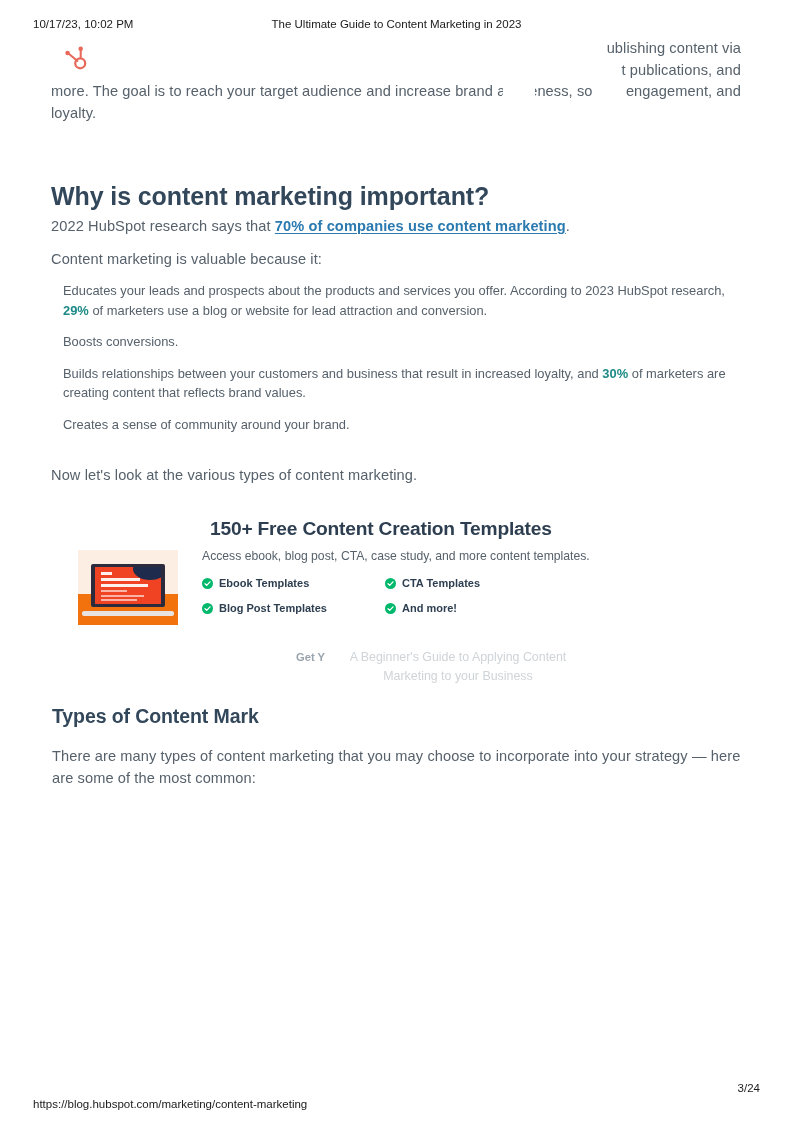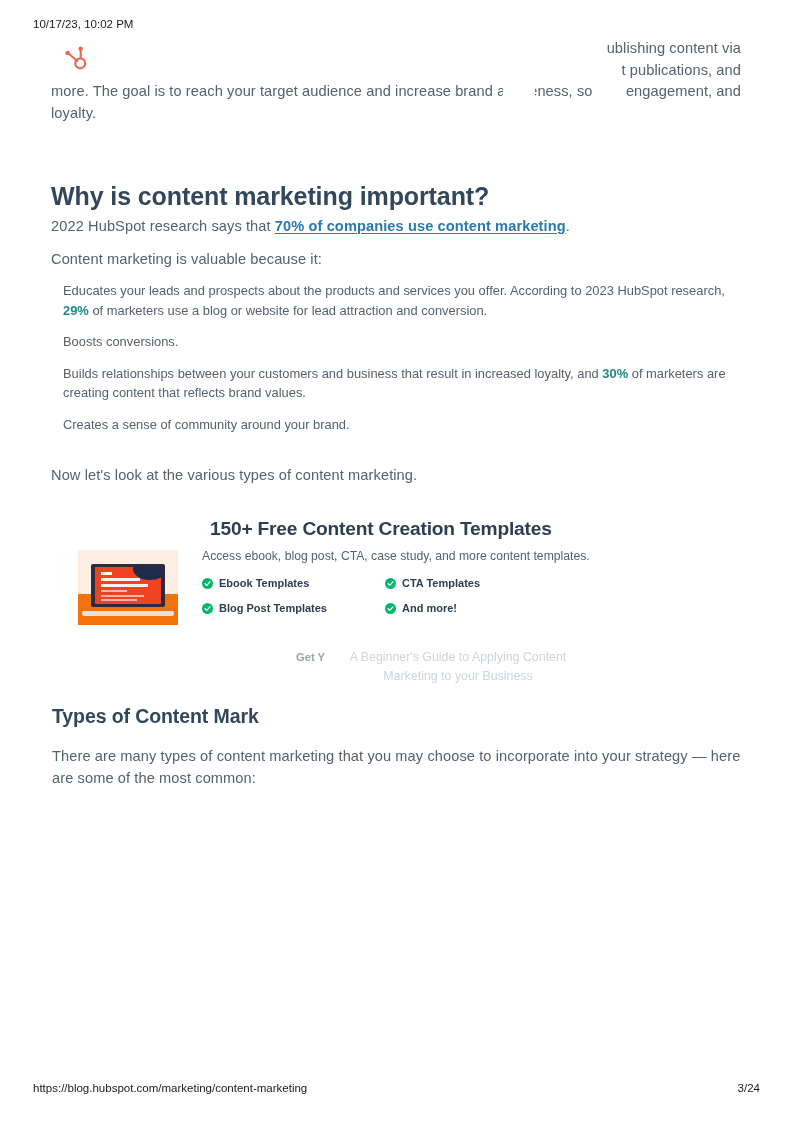--- a/index.html
+++ b/index.html
@@ -44,21 +44,21 @@
     bottom: 24px;
     left: 0;
     width: 793px;
     height: 16px;
     font-size: 11.5px;
     color: #1a1a1a;
   }
   .print-footer .pf-url {
     position: absolute;
     left: 33px;
-    top: 0;
+    top: 16px;
     white-space: nowrap;
   }
   .print-footer .pf-page {
     position: absolute;
     right: 33px;
     top: 0;
     white-space: nowrap;
     text-align: center;
   }
 
@@ -281,20 +281,21 @@
     color: #33475b;
     margin: 0 0 18px 0;
     letter-spacing: -.1px;
   }
 </style>
 </head>
 <body>
 
 <div class="print-header">
   <span class="ph-date">10/17/23, 10:02 PM</span>
+  <span class="ph-title">The Ultimate Guide to Content Marketing in 2023</span>
 </div>
 
 <div class="article">
 
   <span class="hs-logo">
     <svg viewBox="0 0 32 32" width="30" height="30" aria-hidden="true">
       <g fill="none" stroke="#e8685a" stroke-width="2.2" stroke-linecap="round">
         <path d="M21 4 L21 13"></path>
         <path d="M8 9 L17.5 17"></path>
       </g>

